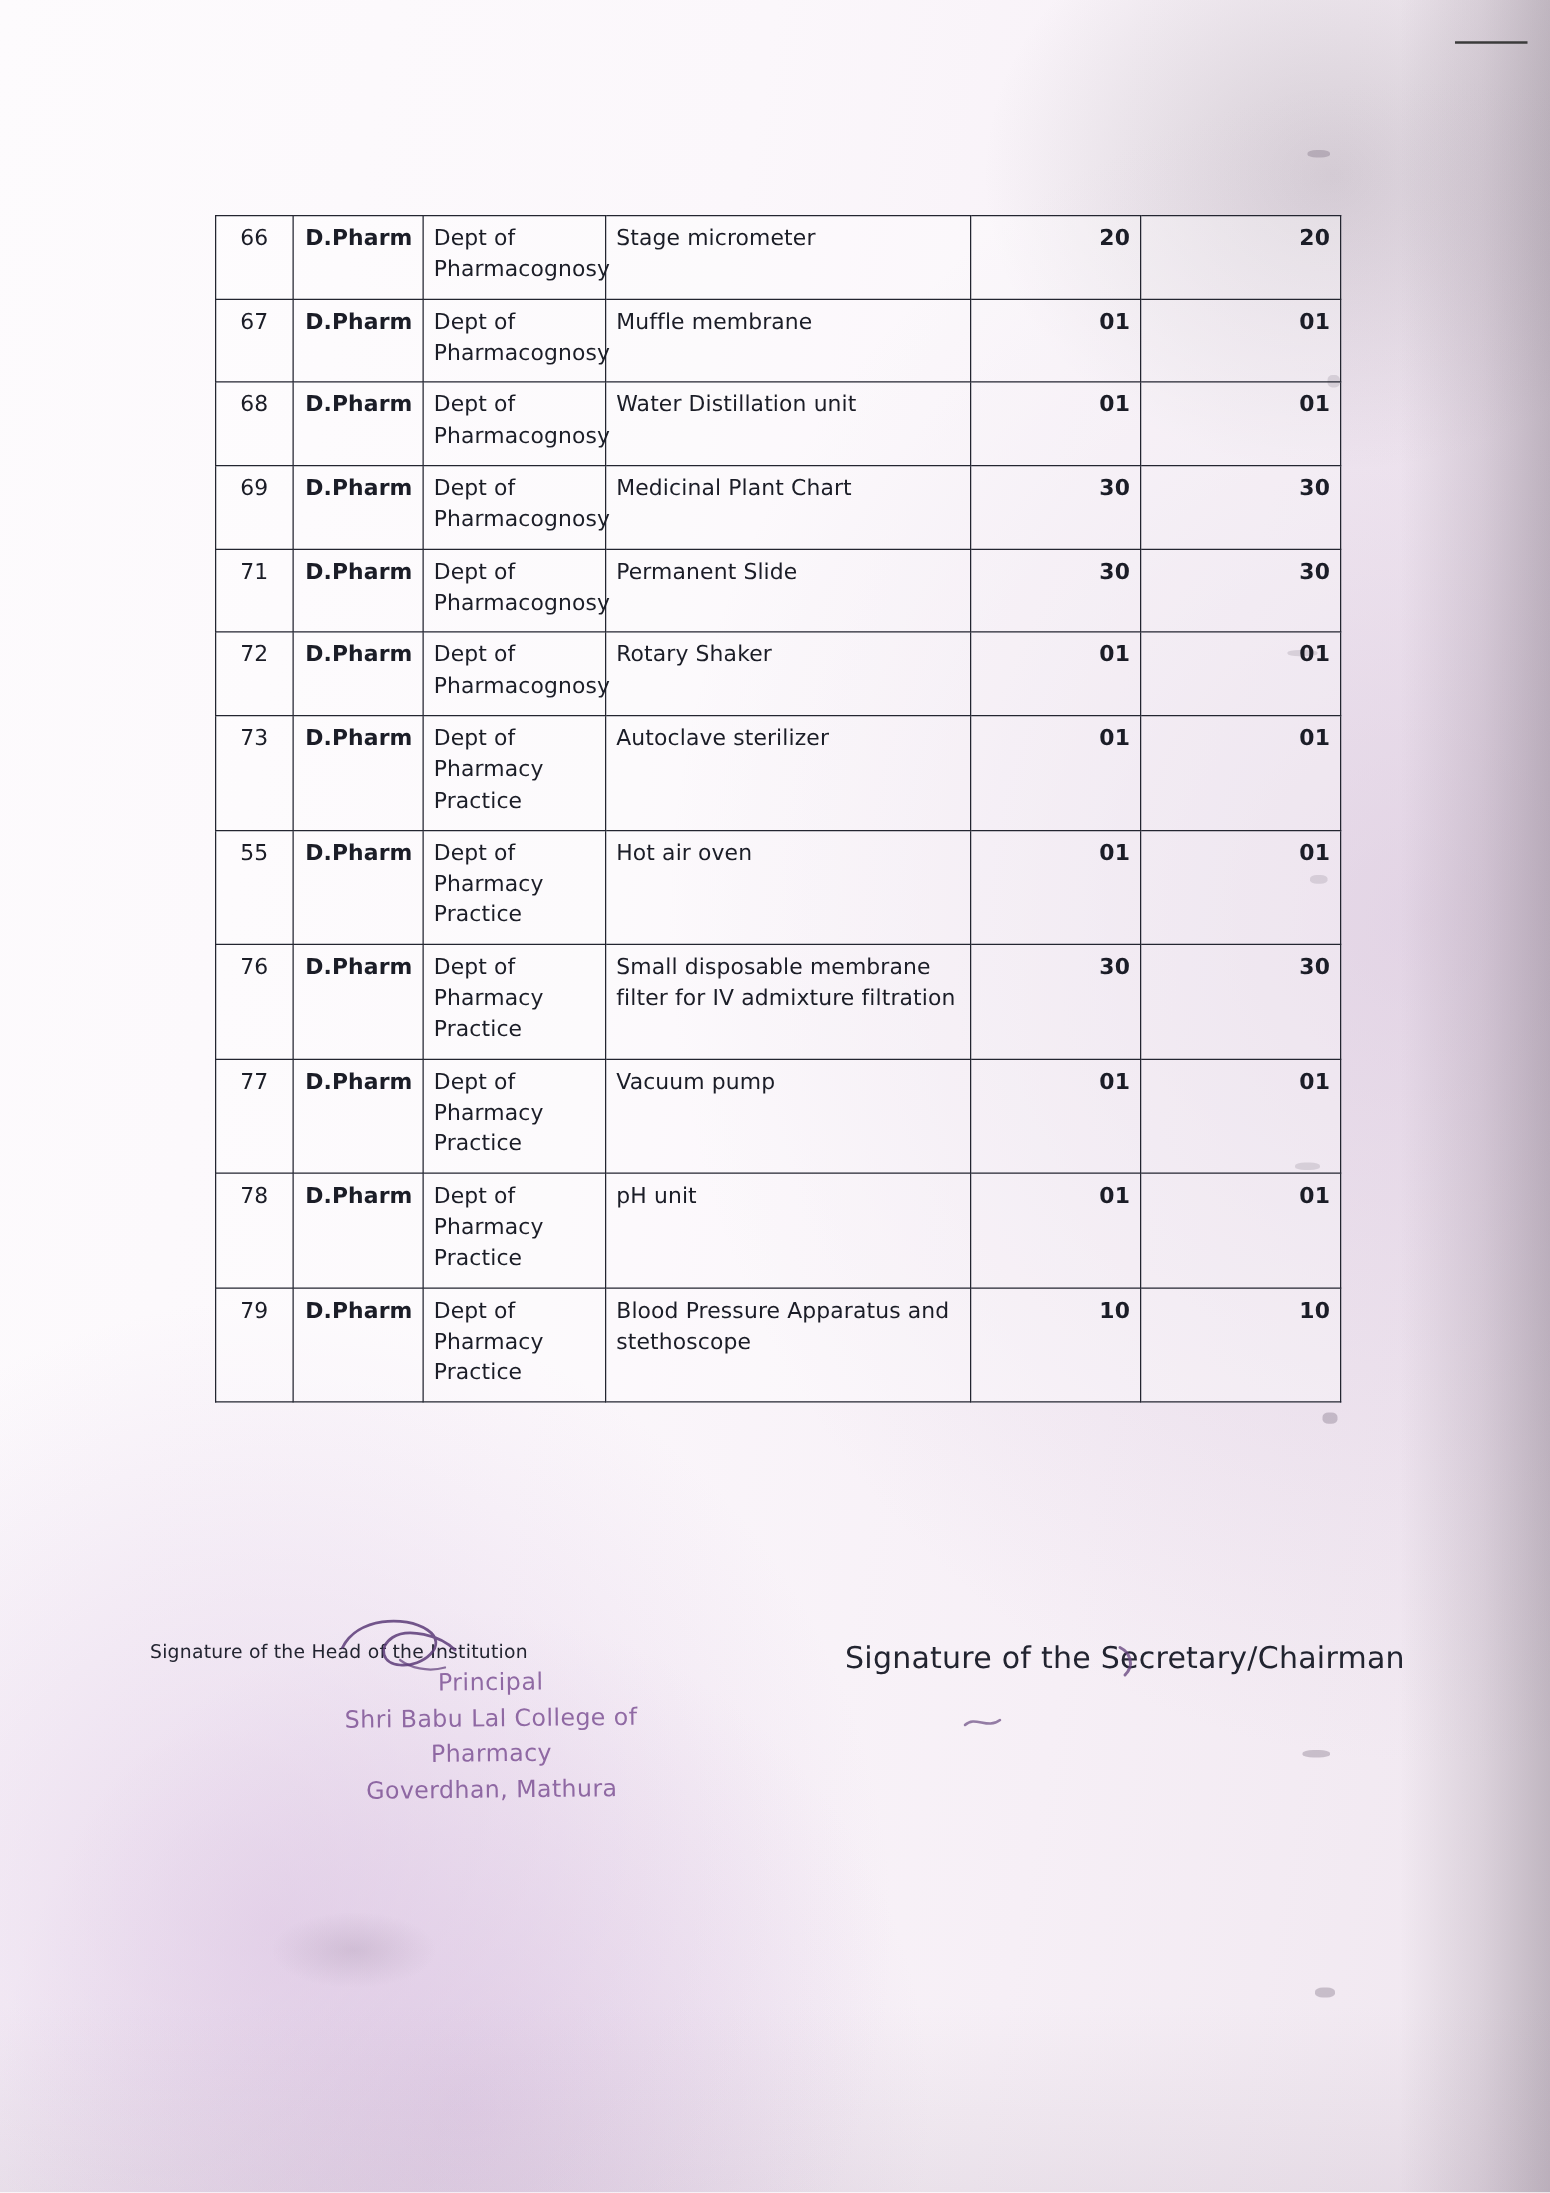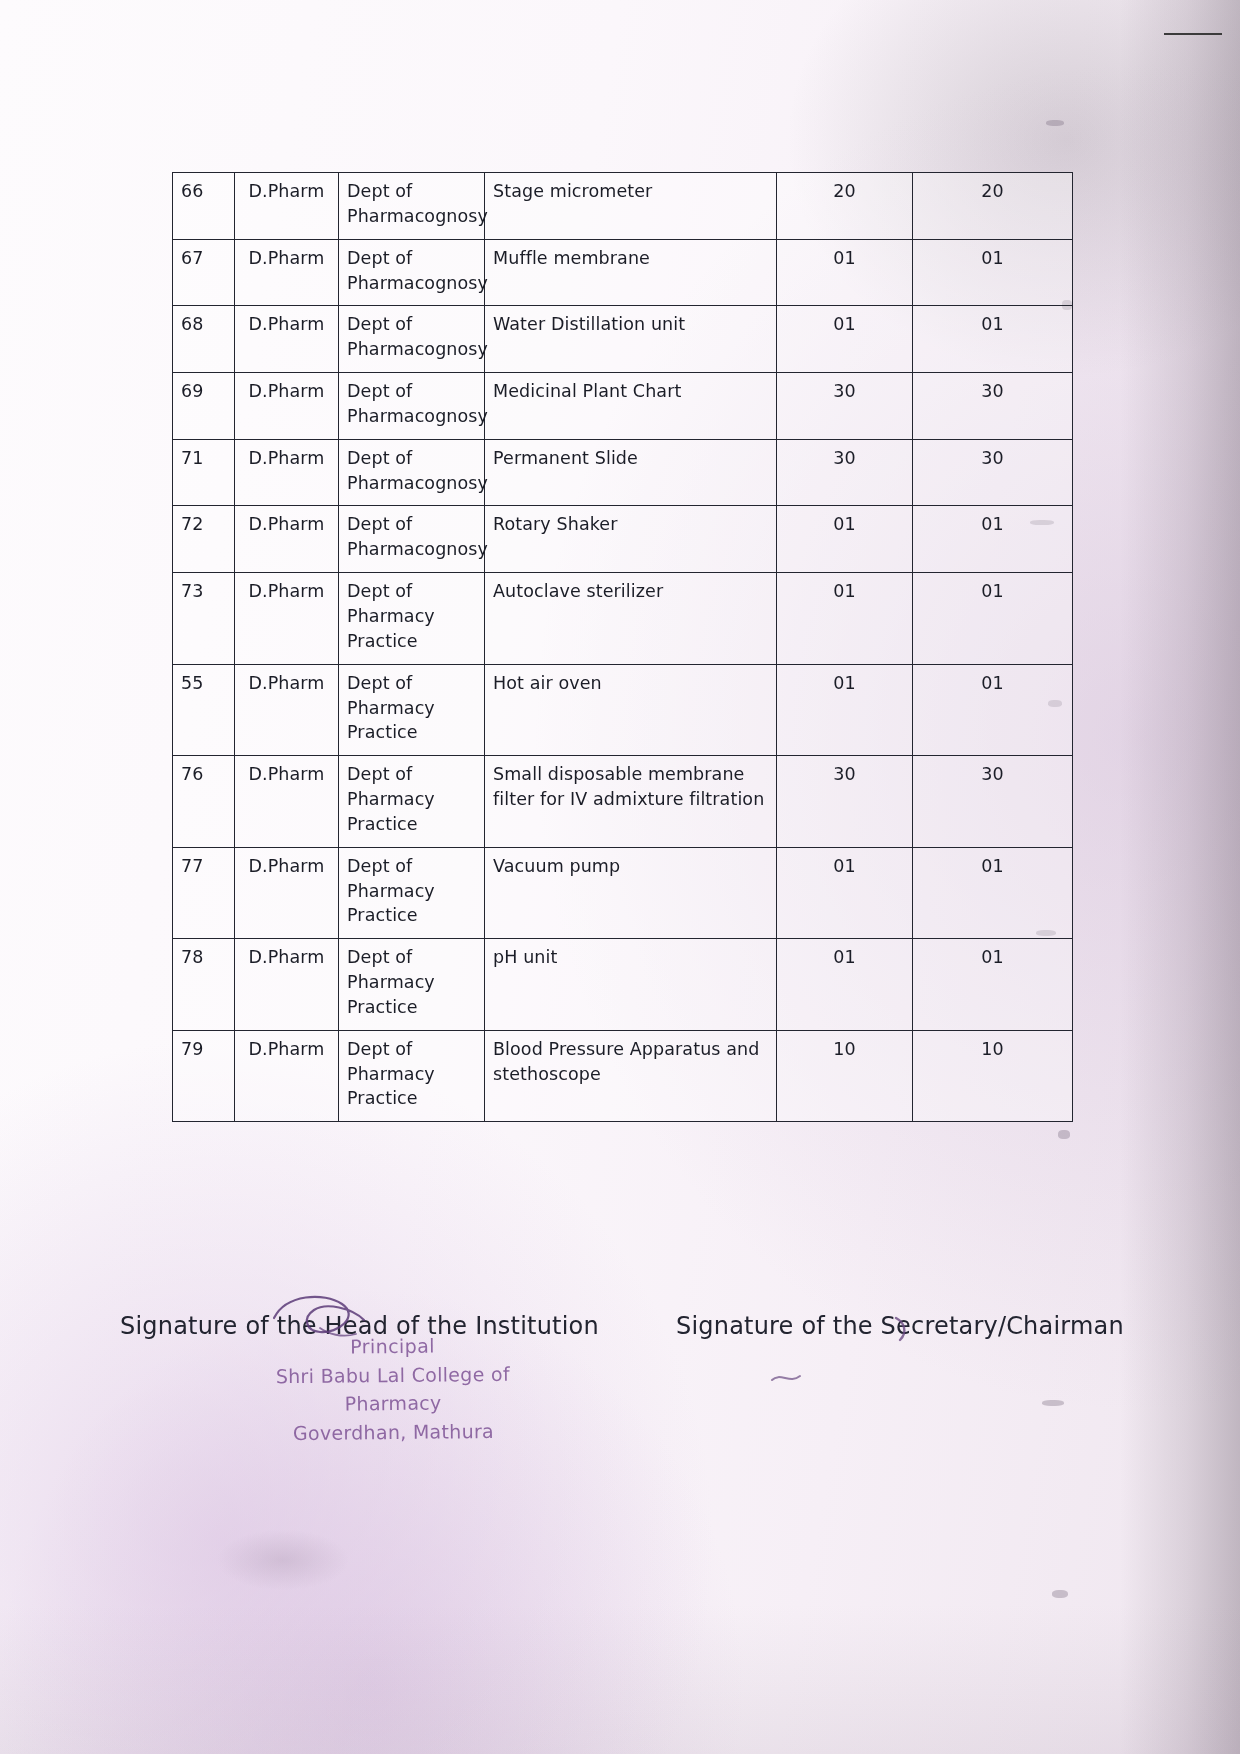--- a/index.html
+++ b/index.html
@@ -69,33 +69,33 @@
     color: #1b1d27;
     letter-spacing: 0.1px;
   }
   col.c-sno   { width: 62px; }
   col.c-course{ width: 104px; }
   col.c-dept  { width: 146px; }
   col.c-item  { width: 292px; }
   col.c-req   { width: 136px; }
   col.c-avail { width: 160px; }
 
-  td.sno  { text-align: left; padding-left: 14px; }
-  td.num  { text-align: center; padding-left: 12px; }
+  td.sno  { text-align: center; padding-left: 14px; }
+  td.num  { text-align: right; padding-left: 12px; font-weight: bold; }
   td.dept { padding-left: 10px; }
   td.item { padding-left: 12px; }
 
   .faded { color: #3a3c47; }
 
   
   .sig-left {
     position: absolute;
     left: 120px;
     top: 1312px;
-    font-size: 24px;
+    font-size: 15px;
     color: #222430;
     letter-spacing: 0.2px;
     white-space: nowrap;
   }
   .sig-right {
     position: absolute;
     left: 676px;
     top: 1312px;
     font-size: 24px;
     color: #222430;

